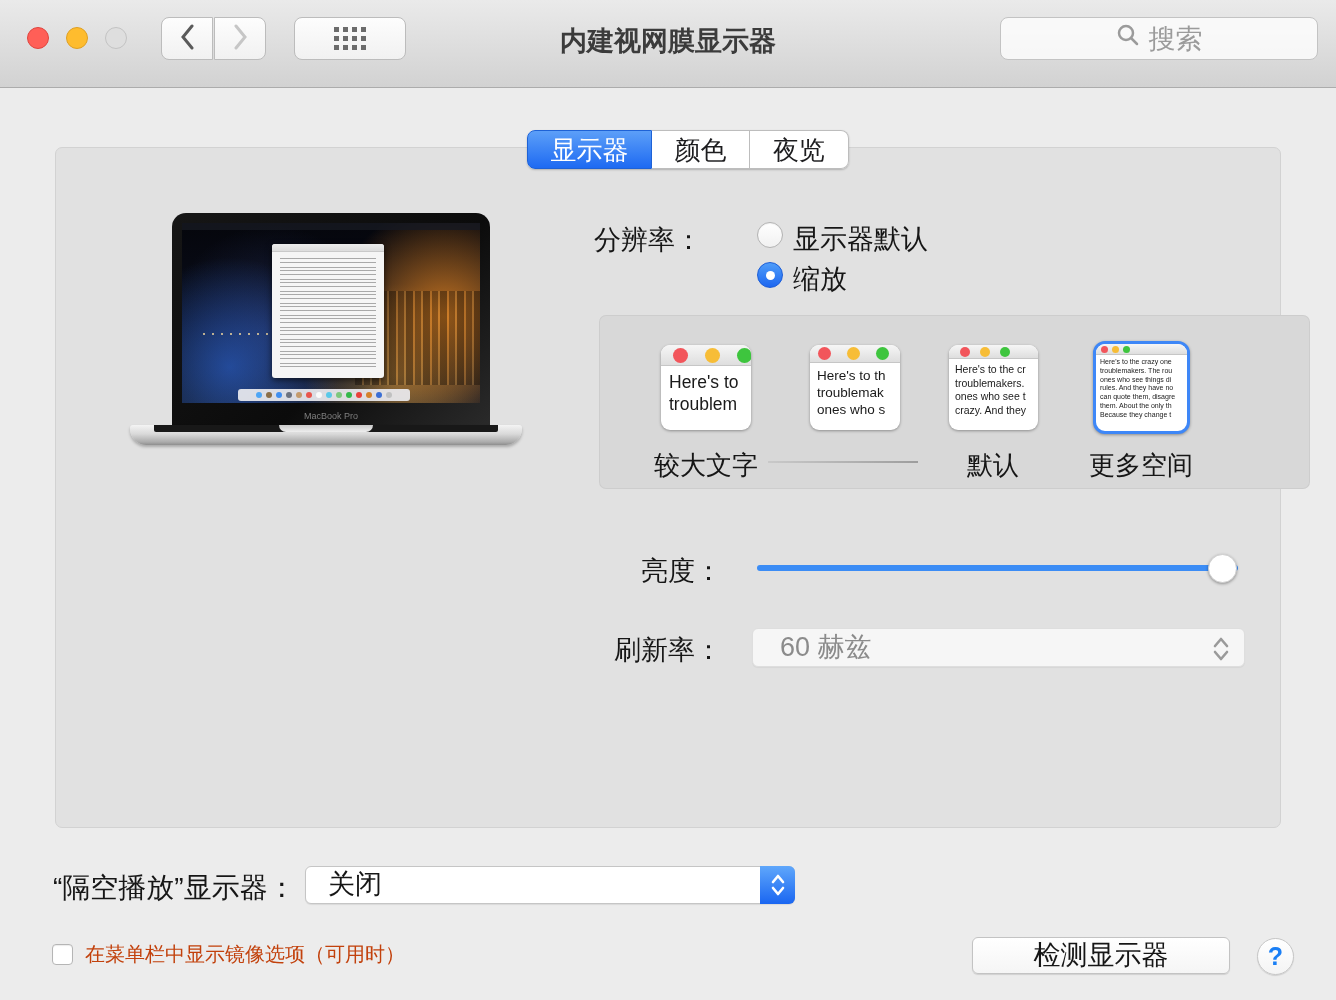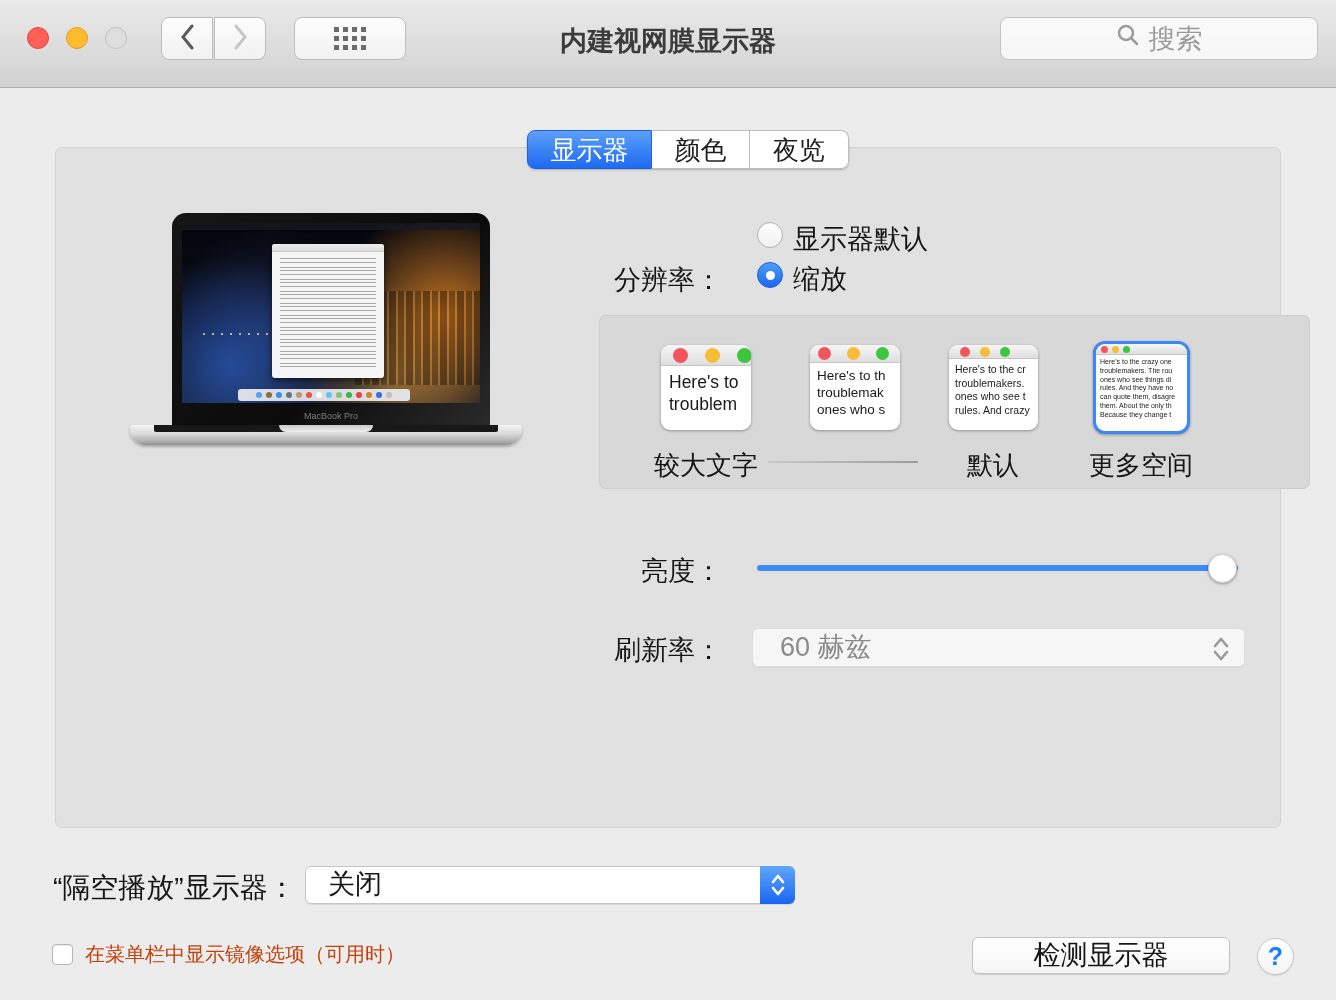--- a/index.html
+++ b/index.html
@@ -81,21 +81,21 @@
   .dock-dot:nth-child(13){background:#3b6fd4;}.dock-dot:nth-child(14){background:#c0c0c0;}
   .mb-brand{position:absolute;left:0;bottom:4px;width:100%;text-align:center;font-size:9px;color:#7f7f7f;}
   .mb-base{position:absolute;left:0;top:214px;width:392px;height:20px;
     background:linear-gradient(#f4f4f4,#d9d9d9 45%,#ababab 85%,#8e8e8e);
     border-radius:3px 3px 16px 16px;box-shadow:0 2px 3px rgba(0,0,0,.25);}
   .mb-kb{position:absolute;left:24px;top:0;right:24px;height:7px;background:#181818;border-radius:0 0 2px 2px;}
   .mb-notch{position:absolute;left:50%;transform:translateX(-50%);top:0;width:94px;height:7px;
     background:linear-gradient(#c9c9c9,#eeeeee);border-radius:0 0 9px 9px;}
   
   .form-label{position:absolute;width:210px;text-align:right;font-size:27px;color:#161616;}
-  .lbl-resolution{left:512px;top:222px;margin-top:40px;}
+  .lbl-resolution{left:492px;top:222px;}
   .lbl-brightness{left:512px;top:553px;}
   .lbl-refresh{left:512px;top:632px;}
   .radio{position:absolute;width:26px;height:26px;border-radius:50%;}
   .radio.off{left:757px;top:222px;background:linear-gradient(#ffffff,#f1f1f1);border:1px solid #b3b3b3;box-shadow:inset 0 1px 1px rgba(0,0,0,.06);}
   .radio.on{left:757px;top:262px;background:linear-gradient(#4f9df9,#1c66f0);border:1px solid #1a5cd8;
     display:flex;align-items:center;justify-content:center;}
   .radio.on i{width:9px;height:9px;border-radius:50%;background:#fff;}
   .radio-label{position:absolute;font-size:27px;color:#161616;}
   .rl1{left:793px;top:221px;text-align:right;}
   .rl2{left:793px;top:261px;}
@@ -285,21 +285,21 @@
   </div>
   <div class="thumb t3">
     <div class="thumb-bar">
         <i class="dot-r"></i>
         <i class="dot-y"></i>
         <i class="dot-g"></i>
       </div>
     <div class="thumb-text">Here's to the cr
 troublemakers.
 ones who see t
-rules. And crazy</div>
+crazy. And they</div>
   </div>
   <div class="thumb t4">
     <div class="thumb-bar">
         <i class="dot-r"></i>
         <i class="dot-y"></i>
         <i class="dot-g"></i>
       </div>
     <div class="thumb-text">Here's to the crazy one
 troublemakers. The rou
 ones who see things di

